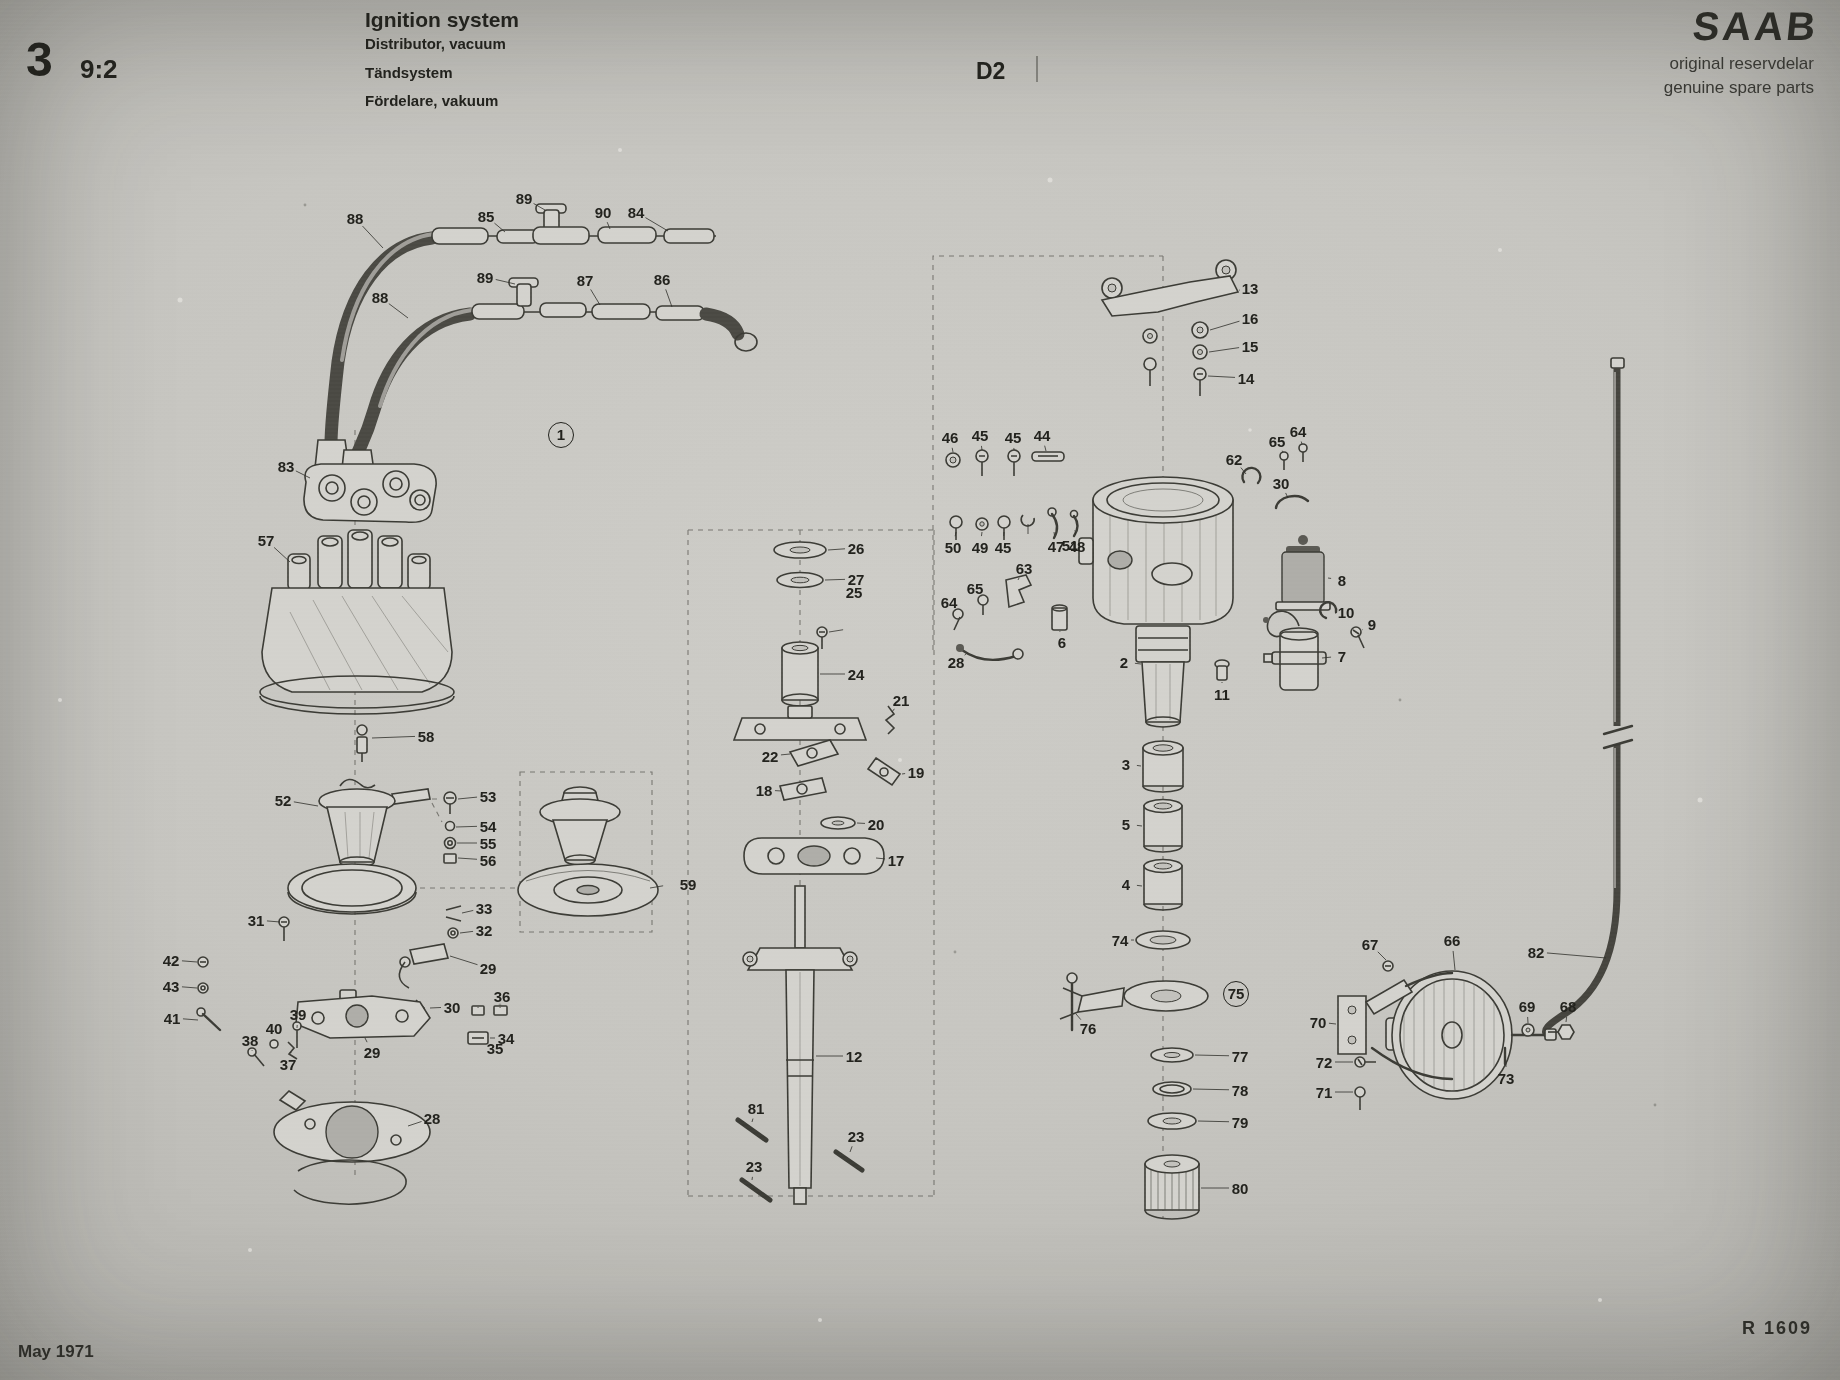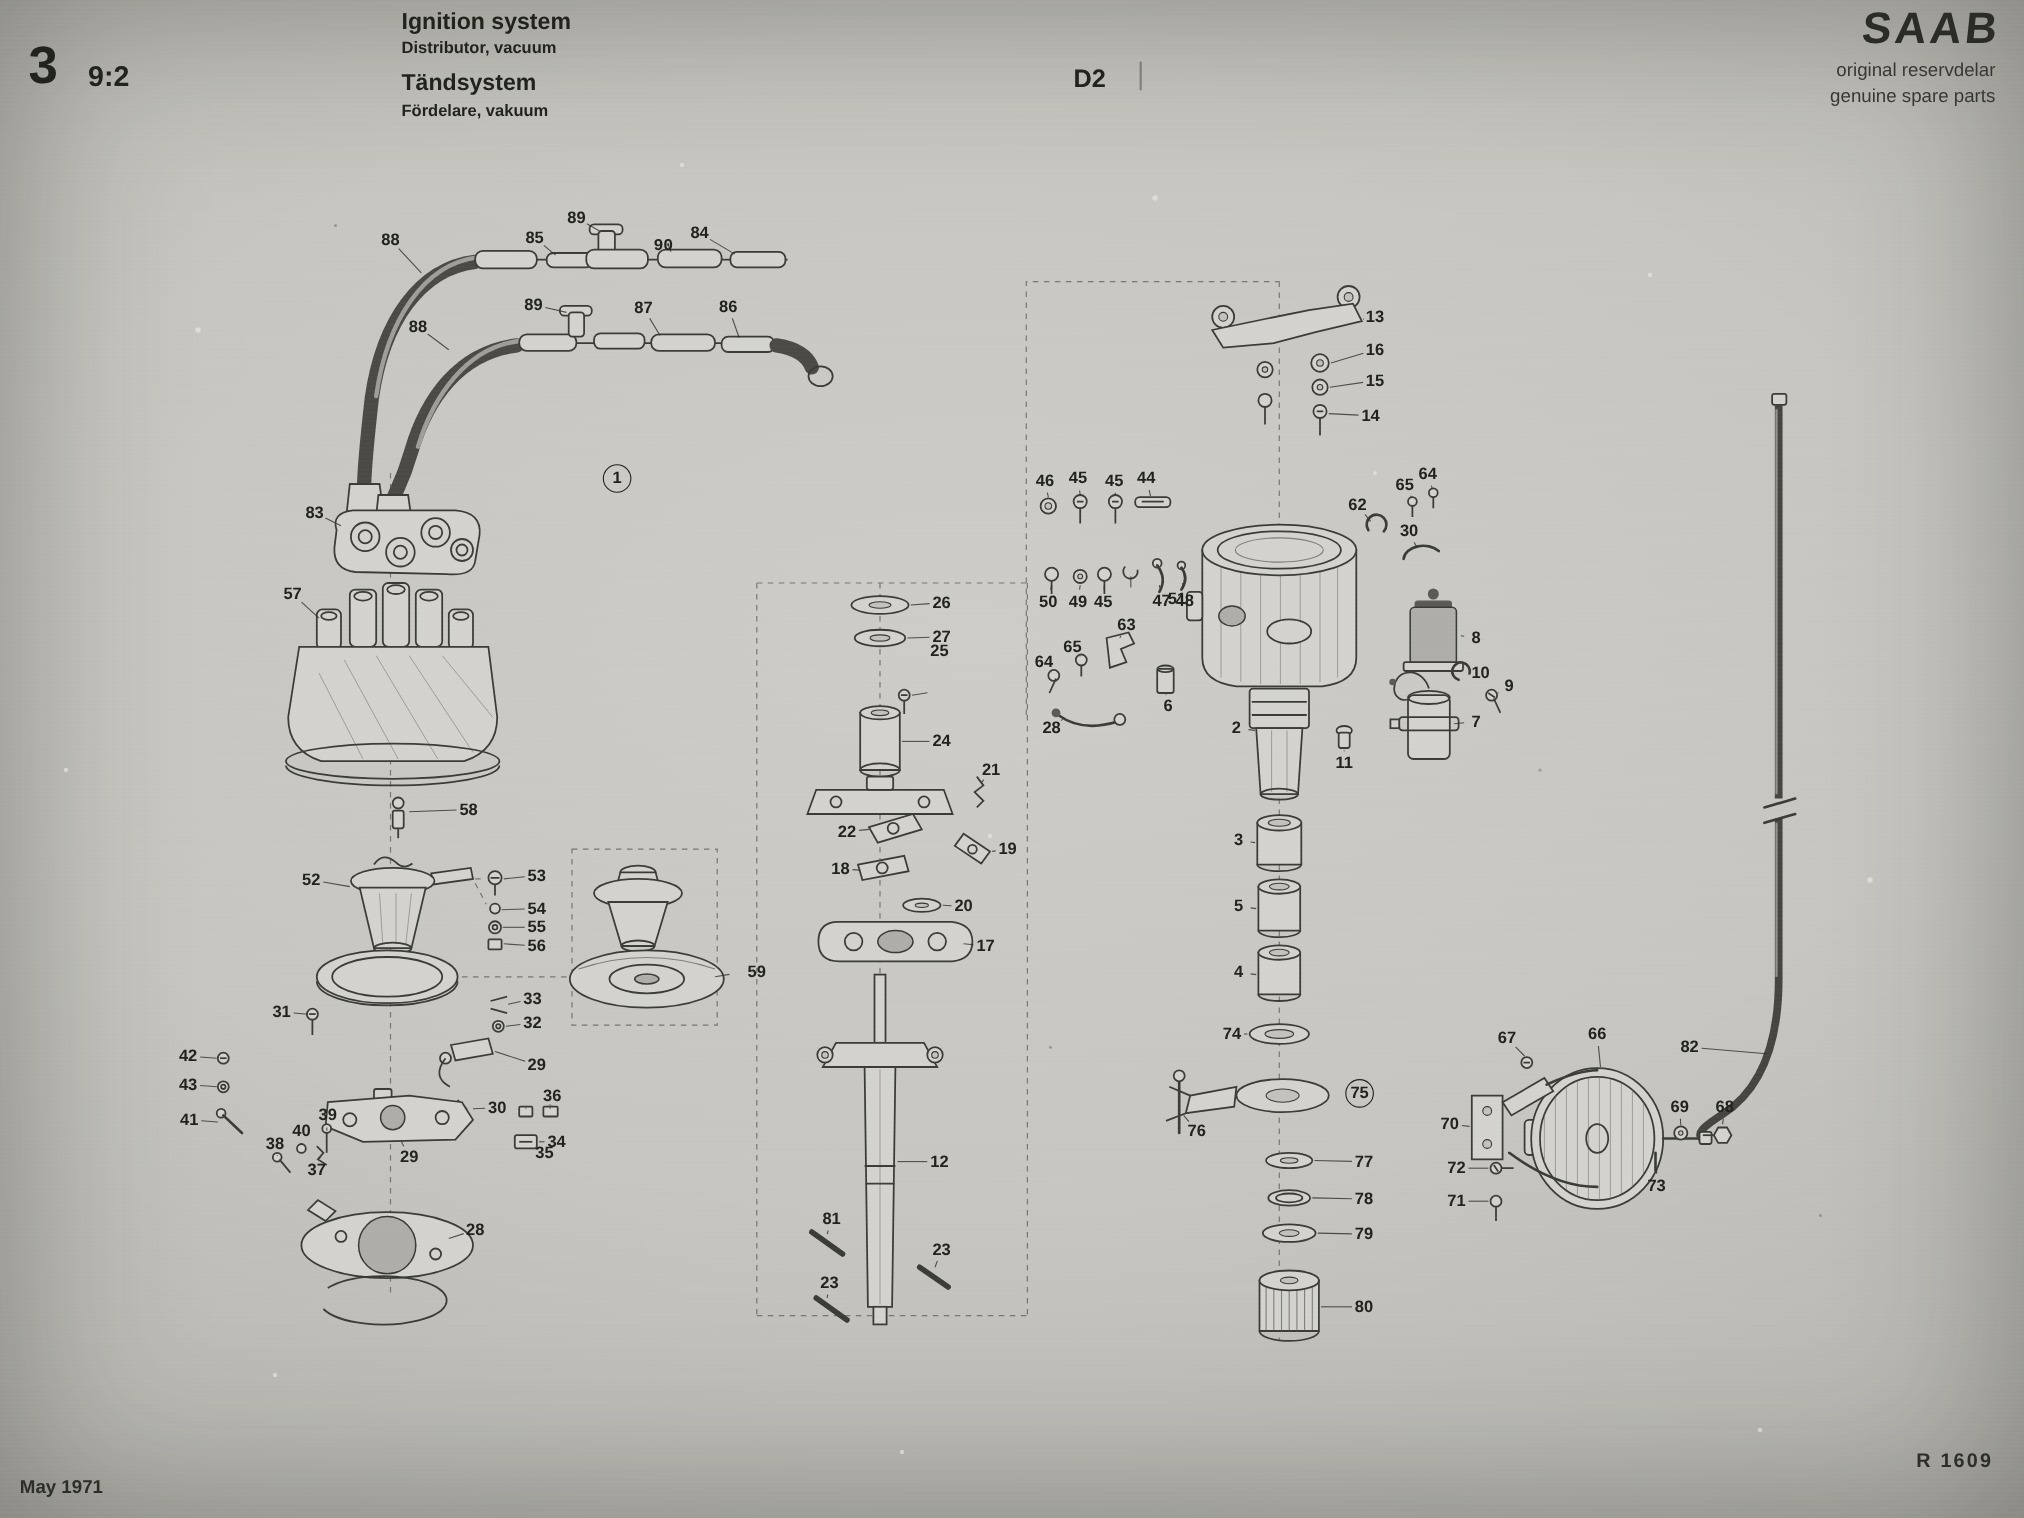--- a/index.html
+++ b/index.html
@@ -41,21 +41,21 @@
   .part-label.circled{
     border:1.6px solid #23231e;border-radius:50%;
     width:24px;height:24px;line-height:24px;text-align:center;
   }
   
   .abs{position:absolute;z-index:2;}
   .sec-num{left:26px;top:32px;font-size:48px;font-weight:bold;}
   .sec-ref{left:80px;top:54px;font-size:26px;font-weight:bold;}
   .t-en{left:365px;top:8px;font-size:21px;font-weight:bold;}
   .st-en{left:365px;top:35px;font-size:15px;font-weight:bold;}
-  .t-sv{left:365px;top:64px;font-size:21px;font-weight:bold;}
+  .t-sv{left:365px;top:64px;font-size:15px;font-weight:bold;}
   .st-sv{left:365px;top:92px;font-size:15px;font-weight:bold;}
   .model{left:976px;top:58px;font-size:23px;font-weight:bold;}
   .model-tick{left:1036px;top:56px;width:2px;height:26px;background:rgba(60,60,54,.45);}
   .saab-logo{right:22px;top:4px;font-size:40px;font-weight:bold;letter-spacing:3px;
     transform:skewX(-6deg);color:#2c2c27;}
   .tag1{right:26px;top:54px;font-size:17px;color:#383833;}
   .tag2{right:26px;top:78px;font-size:17px;color:#383833;}
   .date{left:18px;top:1342px;font-size:17px;font-weight:bold;color:#2e2e29;}
   .ref{left:1742px;top:1318px;font-size:18px;font-weight:bold;letter-spacing:2px;color:#2e2e29;}
 </style>
@@ -580,21 +580,21 @@
       <line x1="1527.6459422414662" y1="1016.9810181049249" x2="1528" y2="1023" class="leader"></line>
       <line x1="1566.6356179195186" y1="1016.9150566438503" x2="1566" y2="1022" class="leader"></line>
       <line x1="1335" y1="1062" x2="1353" y2="1062" class="leader"></line>
       <line x1="1506" y1="1067" x2="1506" y2="1062" class="leader"></line>
       <line x1="1335" y1="1092" x2="1353" y2="1092" class="leader"></line>
     </svg>
 
 <div class="part-label" style="left: 355px; top: 218px;">88</div>
     <div class="part-label" style="left: 486px; top: 216px;">85</div>
     <div class="part-label" style="left: 524px; top: 198px;">89</div>
-    <div class="part-label" style="left: 603px; top: 224px; font-family: Liberation Mono, monospace;">90</div>
+    <div class="part-label" style="left: 603px; top: 212px;">90</div>
     <div class="part-label" style="left: 636px; top: 212px;">84</div>
     <div class="part-label" style="left: 485px; top: 277px;">89</div>
     <div class="part-label" style="left: 585px; top: 280px;">87</div>
     <div class="part-label" style="left: 662px; top: 279px;">86</div>
     <div class="part-label" style="left: 380px; top: 297px;">88</div>
     <div class="part-label" style="left: 286px; top: 466px;">83</div>
     <div class="part-label" style="left: 266px; top: 540px;">57</div>
     <div class="part-label circled" style="left: 561px; top: 435px;">1</div>
     <div class="part-label" style="left: 426px; top: 736px;">58</div>
     <div class="part-label" style="left: 283px; top: 800px;">52</div>

